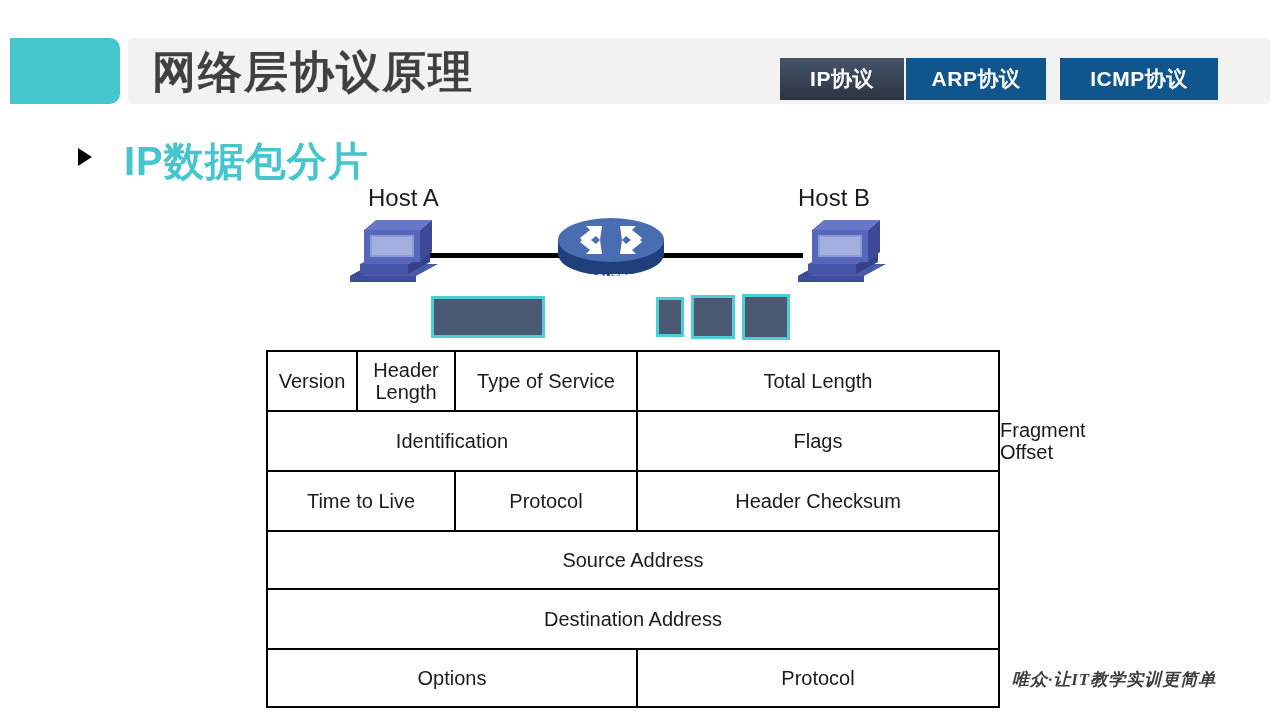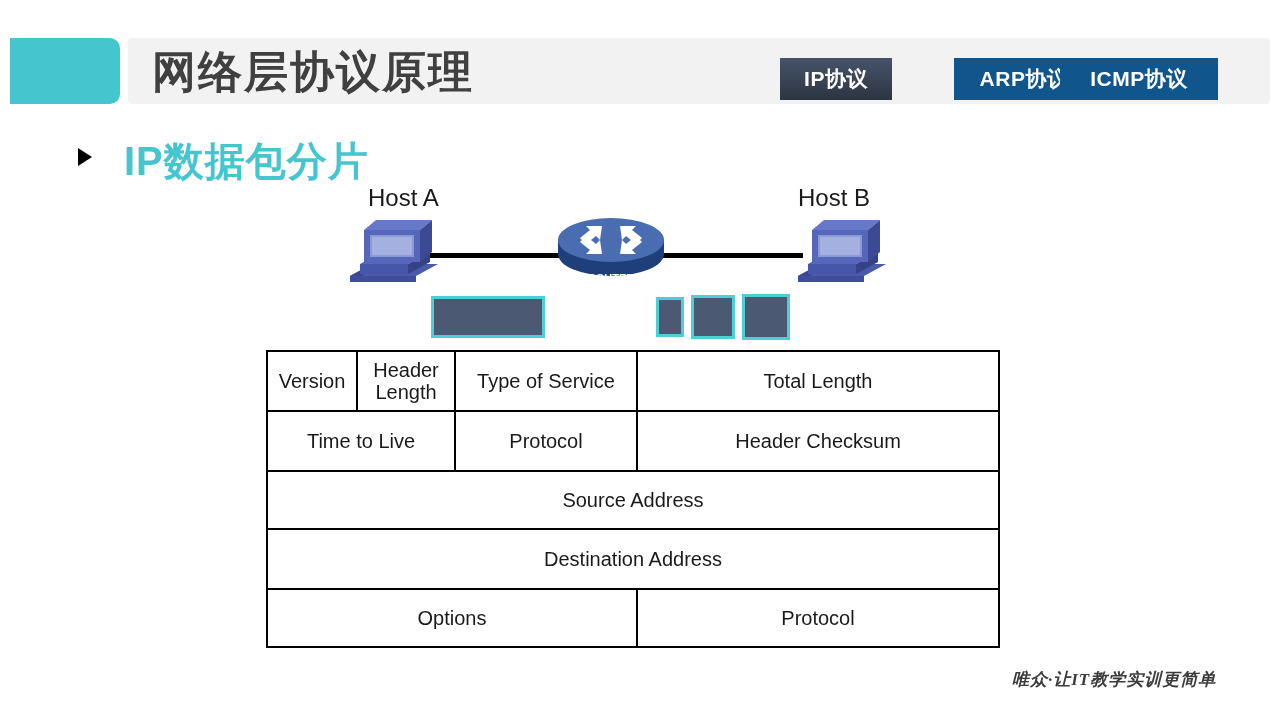--- a/index.html
+++ b/index.html
@@ -39,27 +39,26 @@
 
   .badge {
     position: absolute; top: 58px;
     height: 42px;
     display: flex; align-items: center; justify-content: center;
     color: #ffffff; font-size: 21px; font-weight: bold;
     letter-spacing: 0.5px;
     box-sizing: border-box;
   }
   .badge-ip {
-    left: 780px; width: 112px;
+    left: 780px; width: 124px;
     background: linear-gradient(180deg, #46536a 0%, #3a4658 45%, #2c3441 100%);
   }
   .badge-arp {
     left: 906px; width: 140px;
     background: #10558c;
-    margin-left: 48px;
   }
   .badge-icmp {
     left: 1060px; width: 158px;
     background: #10558c;
   }
 
   
   .bullet-tri {
     position: absolute; left: 78px; top: 148px;
     width: 0; height: 0;
@@ -224,20 +223,25 @@
   <div class="pkt pkt-f3"></div>
 
   <table class="ip-table">
     <tbody>
       <tr class="r1">
         <td style="width:88px">Version</td>
         <td style="width:96px">Header<br>Length</td>
         <td style="width:180px">Type of Service</td>
         <td style="width:360px">Total Length</td>
       </tr>
+      <tr class="r2">
+        <td colspan="3" class="teal-cell">Identification</td>
+        <td class="teal-cell" style="width:70px">Flags</td>
+        <td class="teal-cell" style="width:290px">Fragment Offset</td>
+      </tr>
       <tr class="r3">
         <td colspan="2">Time to Live</td>
         <td>Protocol</td>
         <td colspan="2">Header Checksum</td>
       </tr>
       <tr class="r4">
         <td colspan="5">Source Address</td>
       </tr>
       <tr class="r5">
         <td colspan="5">Destination Address</td>

